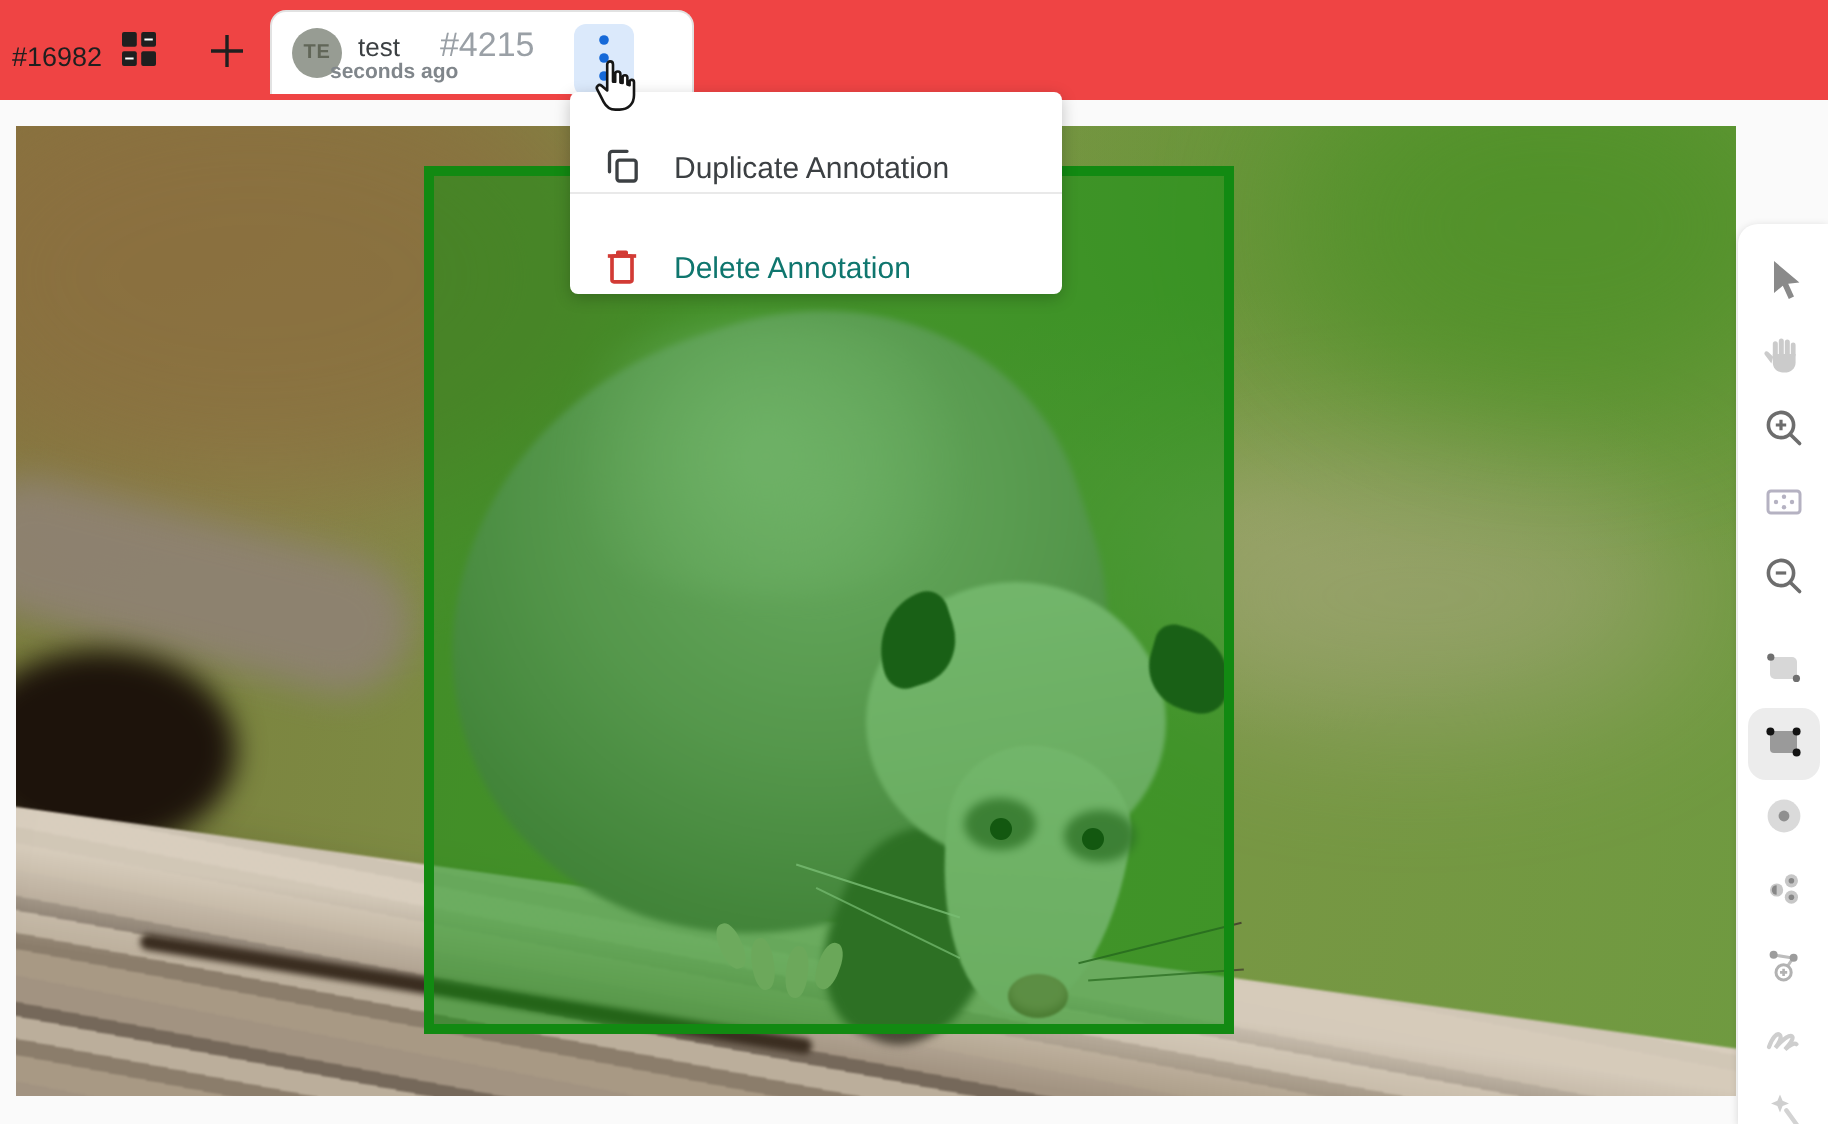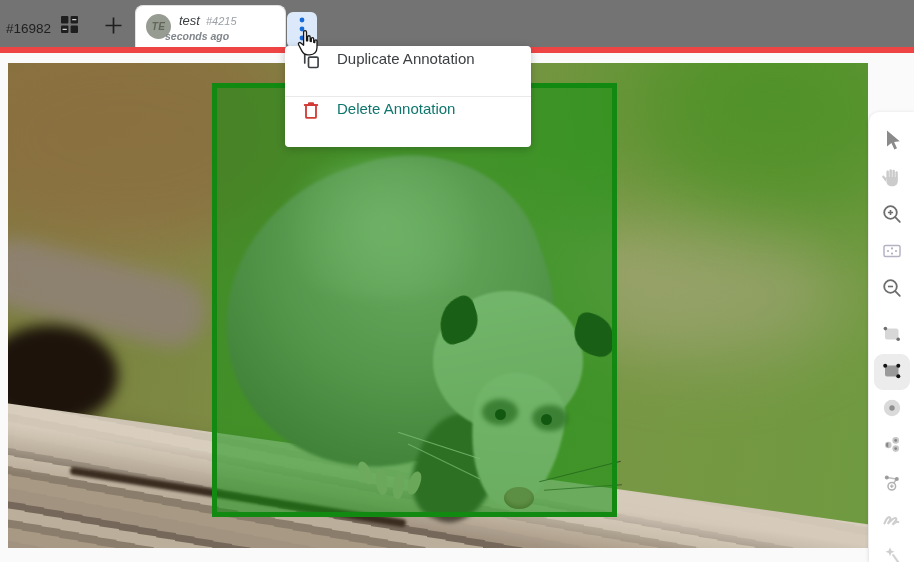--- a/index.html
+++ b/index.html
@@ -1,33 +1,33 @@
 <!DOCTYPE html>
 <html><head>
 <meta charset="utf-8">
 <style>
   html,body{margin:0;padding:0;background:#fafafa;font-family:"Liberation Sans",sans-serif;}
   #stage{position:relative;width:914px;height:562px;background:#fafafa;overflow:hidden;}
 
   
-  .topbar{position:absolute;left:0;top:0;width:914px;height:47px;background:#737373;border-bottom:6px solid #ef4444;z-index:30;}
+  .topbar{position:absolute;left:0;top:0;width:914px;height:47px;background:#ef4444;border-bottom:3px solid #ef4444;z-index:30;}
   .image-id{position:absolute;left:6px;top:21px;font-size:13.5px;color:#1f1f1f;}
   .icon-btn{position:absolute;background:none;border:none;padding:0;cursor:pointer;display:flex;align-items:center;justify-content:center;}
   .grid-btn{left:58px;top:15px;width:22px;height:22px;}
   .plus-btn{left:101px;top:15px;width:24px;height:24px;}
-  .ann-card{position:absolute;left:135px;top:5px;width:151px;height:42px;background:#fff;border:1px solid #e2e2e2;border-bottom:none;border-radius:8px 8px 0 0;box-sizing:border-box;z-index:31;font-style:italic;}
+  .ann-card{position:absolute;left:135px;top:5px;width:212px;height:42px;background:#fff;border:1px solid #e2e2e2;border-bottom:none;border-radius:8px 8px 0 0;box-sizing:border-box;z-index:31;}
   .avatar{position:absolute;left:10px;top:8px;width:25px;height:25px;border-radius:50%;background:#979c93;color:#616658;font-size:10px;font-weight:bold;display:flex;align-items:center;justify-content:center;letter-spacing:.3px;}
   .ann-title{position:absolute;left:43px;top:7px;font-size:13px;color:#3c4043;white-space:nowrap;}
-  .ann-id{font-size:11px;color:#9aa0a6;margin-left:6px;}
+  .ann-id{font-size:17px;color:#9aa0a6;margin-left:20px;}
   .ann-time{position:absolute;left:29px;top:24px;font-size:10.5px;font-weight:600;color:#80868b;}
   .kebab-btn{position:absolute;left:151px;top:6px;width:30px;height:36px;border-radius:6px;background:#dbe9fb;border:none;cursor:pointer;display:flex;align-items:center;justify-content:center;}
 
   
   .menu{position:absolute;left:285px;top:46px;width:246px;background:#fff;border-radius:4px;box-shadow:0 2px 8px rgba(0,0,0,.22);z-index:40;padding:4px 0;}
-  .menu-item{display:flex;align-items:flex-start;height:43px;padding-left:16px;cursor:pointer;background:#fff;}
+  .menu-item{display:flex;align-items:flex-end;height:43px;padding-left:16px;cursor:pointer;background:#fff;}
   .menu-item .mi-icon{width:20px;height:20px;margin-right:16px;flex:0 0 auto;}
   .menu-item .mi-label{font-size:15px;}
   .menu-item.duplicate .mi-label{color:#3c4043;}
   .menu-item.delete .mi-label{color:#0f766e;}
   .menu-divider{height:1px;background:#e9e9e9;margin:3px 0;}
 
   
   .cursor{position:absolute;left:293px;top:29px;z-index:60;pointer-events:none;}
 
   

